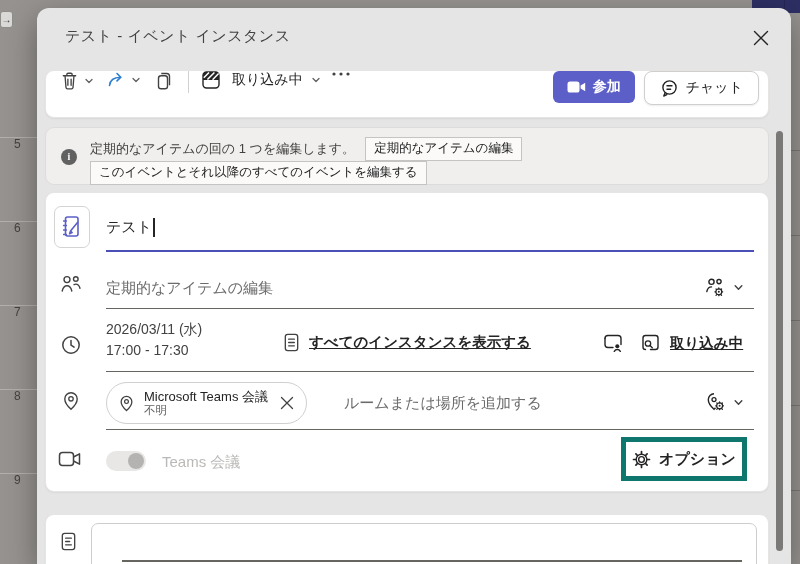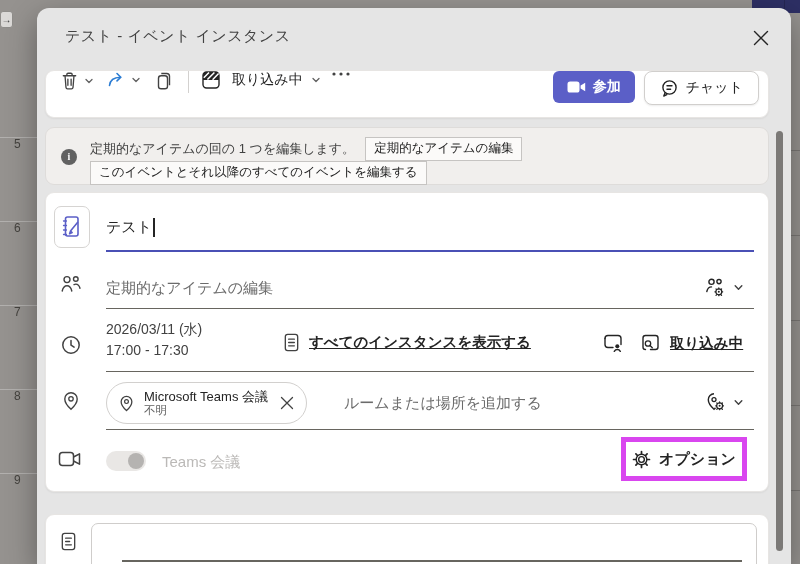--- a/index.html
+++ b/index.html
@@ -57,21 +57,21 @@
 
   .chip { left:60px; top:189px; height:42px; border:1px solid #d2d0ce; border-radius:21px; display:flex; align-items:center; padding:0 12px 0 10px; gap:8px; background:#fff; }
   .chip-name { font-size:13px; color:#242424; line-height:15px; }
   .chip-sub { font-size:11.5px; color:#616161; line-height:13px; }
   .chip-x { margin-left:4px; cursor:pointer; display:flex; }
 
   .toggle { left:60px; top:258px; width:40px; height:20px; background:#e9e7e5; border-radius:10px; position:absolute; }
   .toggle-knob { position:absolute; right:2px; top:2px; width:16px; height:16px; background:#b5b3b1; border-radius:50%; }
   .toggle-label { left:116px; top:260px; font-size:15px; color:#bbb9b7; }
 
-  .red-box { left:575px; top:244px; width:126px; height:44px; border:5px solid #d946ef; display:flex; align-items:center; justify-content:center; gap:8px; background:#fff; }
+  .red-box { left:575px; top:244px; width:126px; height:44px; border:5px solid #0f766e; display:flex; align-items:center; justify-content:center; gap:8px; background:#fff; }
   .options-label { font-size:15px; font-weight:bold; color:#242424; }
 
   
   .bottom-card { top:506px; height:58px; border-radius:9px 9px 0 0; }
   .notes-box { position:absolute; left:45px; top:8px; width:666px; height:60px; border:1px solid #cfcdcb; border-radius:7px; background:#fff; }
   .notes-inner-line { position:absolute; left:30px; top:36px; width:620px; height:1.5px; background:#67655f; }
 
   
   .scrollbar { position:absolute; left:739px; top:123px; width:7px; height:420px; background:#7b7977; border-radius:4px; }
 

